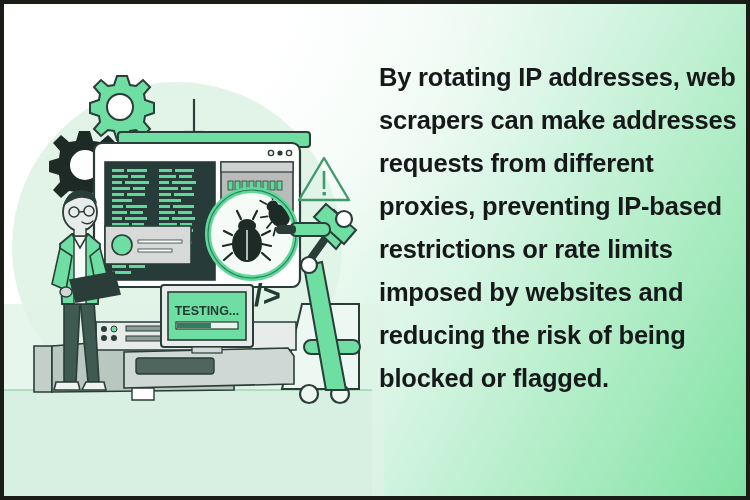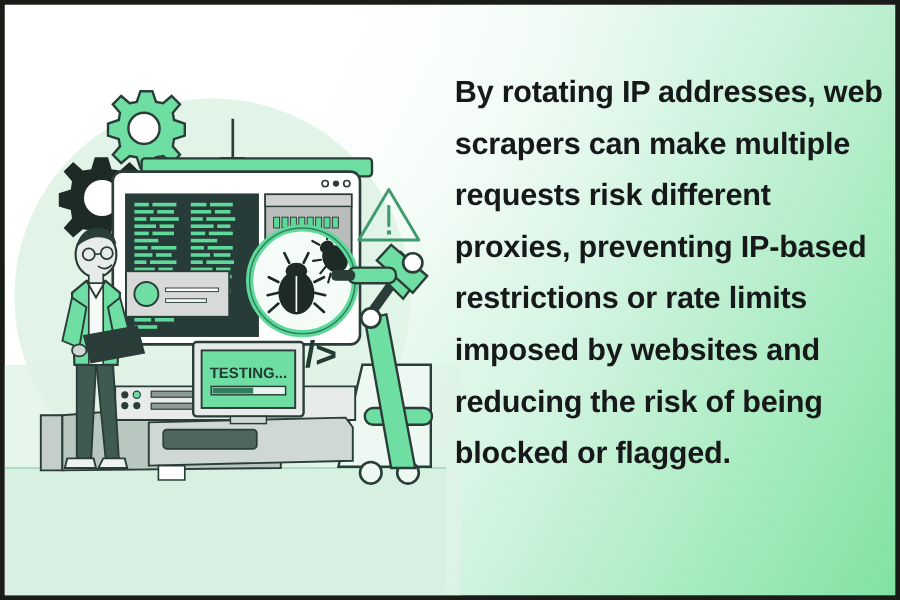--- a/index.html
+++ b/index.html
@@ -364,17 +364,17 @@
 
           <path d="M78 218 q6 4 11 -1" fill="none" stroke="#2a3d38" stroke-width="1.4" stroke-linecap="round"></path>
 
           <path d="M70 225 L70 232 L82 232 L82 224" fill="#e7ebe9" stroke="#2a3d38" stroke-width="1.4"></path>
         </g>
 
       </svg>
     </div>
 
     <div id="textpanel">
-      <div id="paragraph">By rotating IP addresses, web scrapers can make multiple requests risk different proxies, preventing IP-based restrictions or rate limits imposed by websites and reducing the risk of being blocked or flagged.</div>
+      <div id="paragraph">By rotating IP addresses, web scrapers can make addresses requests from different proxies, preventing IP-based restrictions or rate limits imposed by websites and reducing the risk of being blocked or flagged.</div>
     </div>
 
   </div>
 </div>
 
 </body></html>

